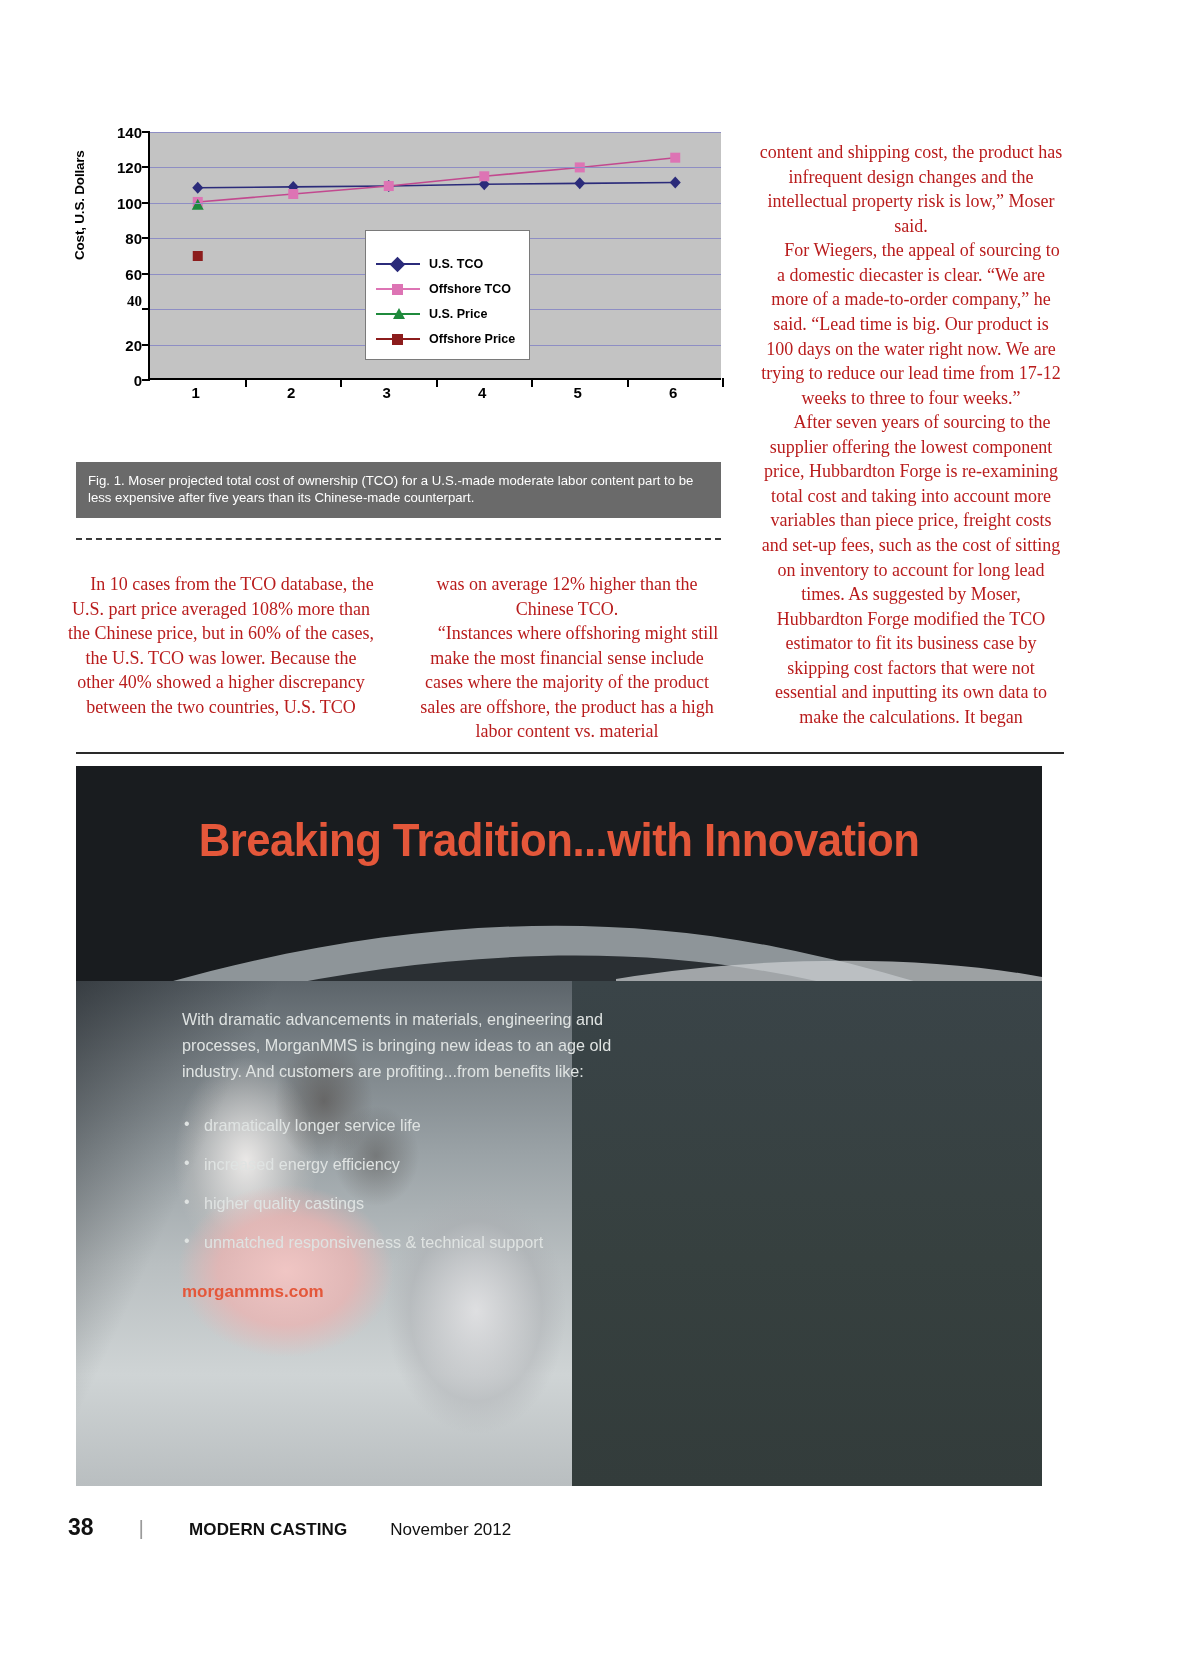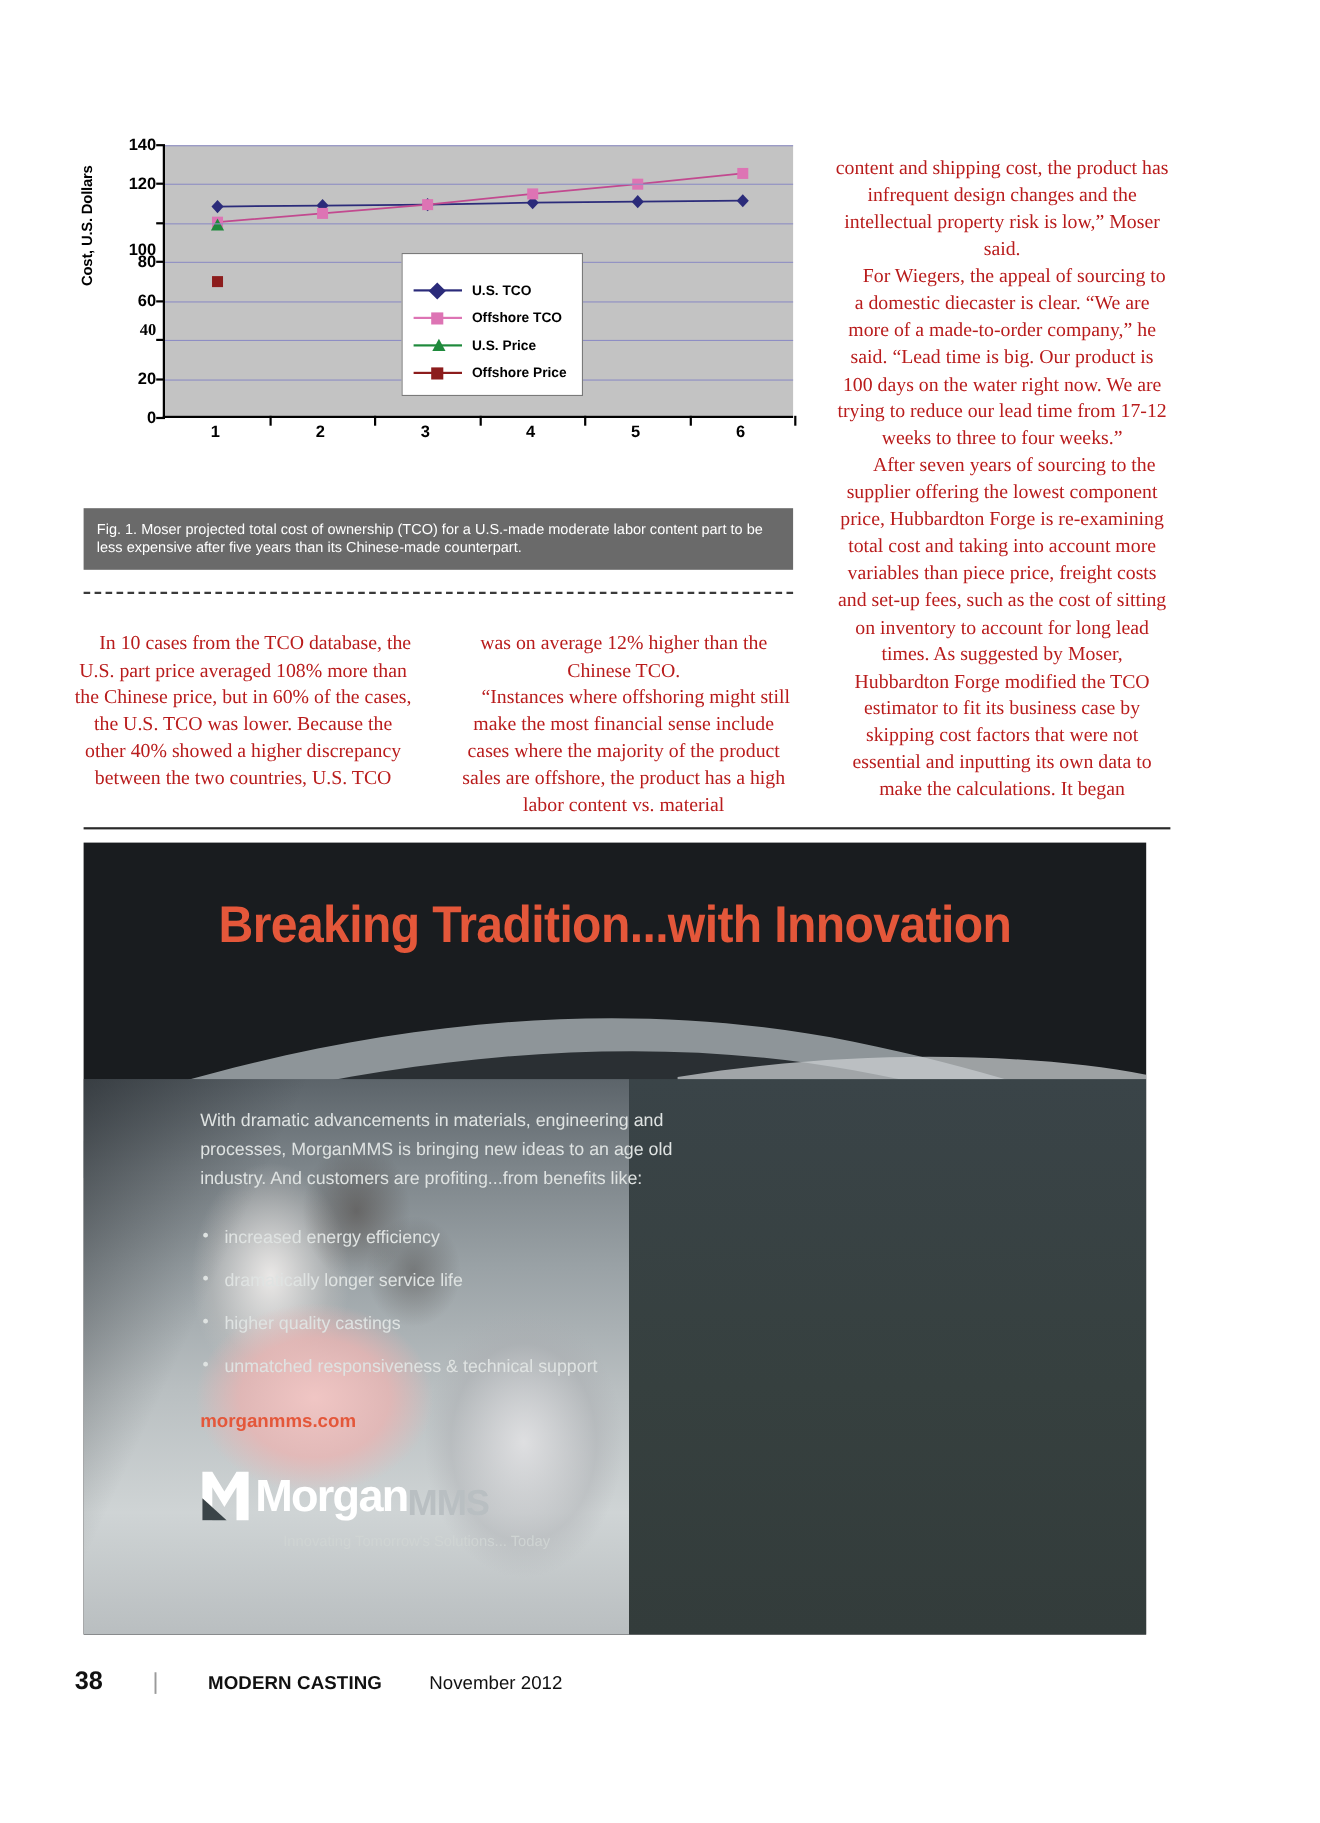--- a/index.html
+++ b/index.html
@@ -174,21 +174,21 @@
 
   <div class="figure-block">
     <div class="chart-wrap">
       <div class="y-axis-title">Cost, U.S. Dollars</div>
       <div class="y-labels" id="y-labels">
           <span style="top: 248px;">0</span>
           <span style="top: 212.571px;">20</span>
           <span style="top: 169px; font-family: Liberation Serif, serif;">40</span>
           <span style="top: 141.714px;">60</span>
           <span style="top: 106.286px;">80</span>
-          <span style="top: 70.8571px; margin-top: 24px;">100</span>
+          <span style="top: 70.8571px;">100</span>
           <span style="top: 35.4286px;">120</span>
           <span style="top: 0px;">140</span>
         </div>
       <div class="plot" id="plot-area">
         <svg class="series" id="series-svg" viewBox="0 0 573 248" preserveAspectRatio="none">
             <polyline points="47.75,55.79999999999998 143.25,54.91428571428571 238.75,54.02857142857144 334.25,52.25714285714287 429.75,51.371428571428595 525.25,50.485714285714295" fill="none" stroke="#2b2b7a" stroke-width="1.6"></polyline>
             <polygon points="47.75,49.79999999999998 53.25,55.79999999999998 47.75,61.79999999999998 42.25,55.79999999999998" fill="#2b2b7a"></polygon>
             <polygon points="143.25,48.91428571428571 148.75,54.91428571428571 143.25,60.91428571428571 137.75,54.91428571428571" fill="#2b2b7a"></polygon>
             <polygon points="238.75,48.02857142857144 244.25,54.02857142857144 238.75,60.02857142857144 233.25,54.02857142857144" fill="#2b2b7a"></polygon>
             <polygon points="334.25,46.25714285714287 339.75,52.25714285714287 334.25,58.25714285714287 328.75,52.25714285714287" fill="#2b2b7a"></polygon>
@@ -296,39 +296,28 @@
 
     <div class="photo">
       <div class="photo-figdark"></div>
     </div>
 
     <div class="ad-panel"></div>
 
     <div class="ad-copy">With dramatic advancements in materials, engineering and processes, MorganMMS is bringing new ideas to an age old industry. And customers are profiting...from benefits like:</div>
 
     <ul class="ad-bullets" id="ad-bullets">
+        <li>dramatically longer service life</li>
         <li>increased energy efficiency</li>
-        <li>dramatically longer service life</li>
         <li>higher quality castings</li>
         <li>unmatched responsiveness &amp; technical support</li>
       </ul>
 
     <div class="ad-url">morganmms.com</div>
 
-    <div class="logo-block">
-      <div class="logo-row">
-        <svg class="logo-mark" viewBox="0 0 46 48">
-          <polygon points="2,2 2,46 11,46 11,16 22,34 33,16 33,46 44,46 44,2 33,2 22,20 11,2" fill="#ffffff"></polygon>
-          <polygon points="2,26 2,46 24,46" fill="#3a4448"></polygon>
-        </svg>
-        <span class="logo-morgan">Morgan</span>
-        <span class="logo-mms">MMS</span>
-      </div>
-      <div class="logo-tag">Innovating Tomorrow's Solutions... Today</div>
-    </div>
   </div>
 
   <div class="footer">
     <span class="footer-page">38</span>
     <span class="footer-bar">|</span>
     <span class="footer-pub">MODERN CASTING</span>
     <span class="footer-date">November 2012</span>
   </div>
 
 </div>

